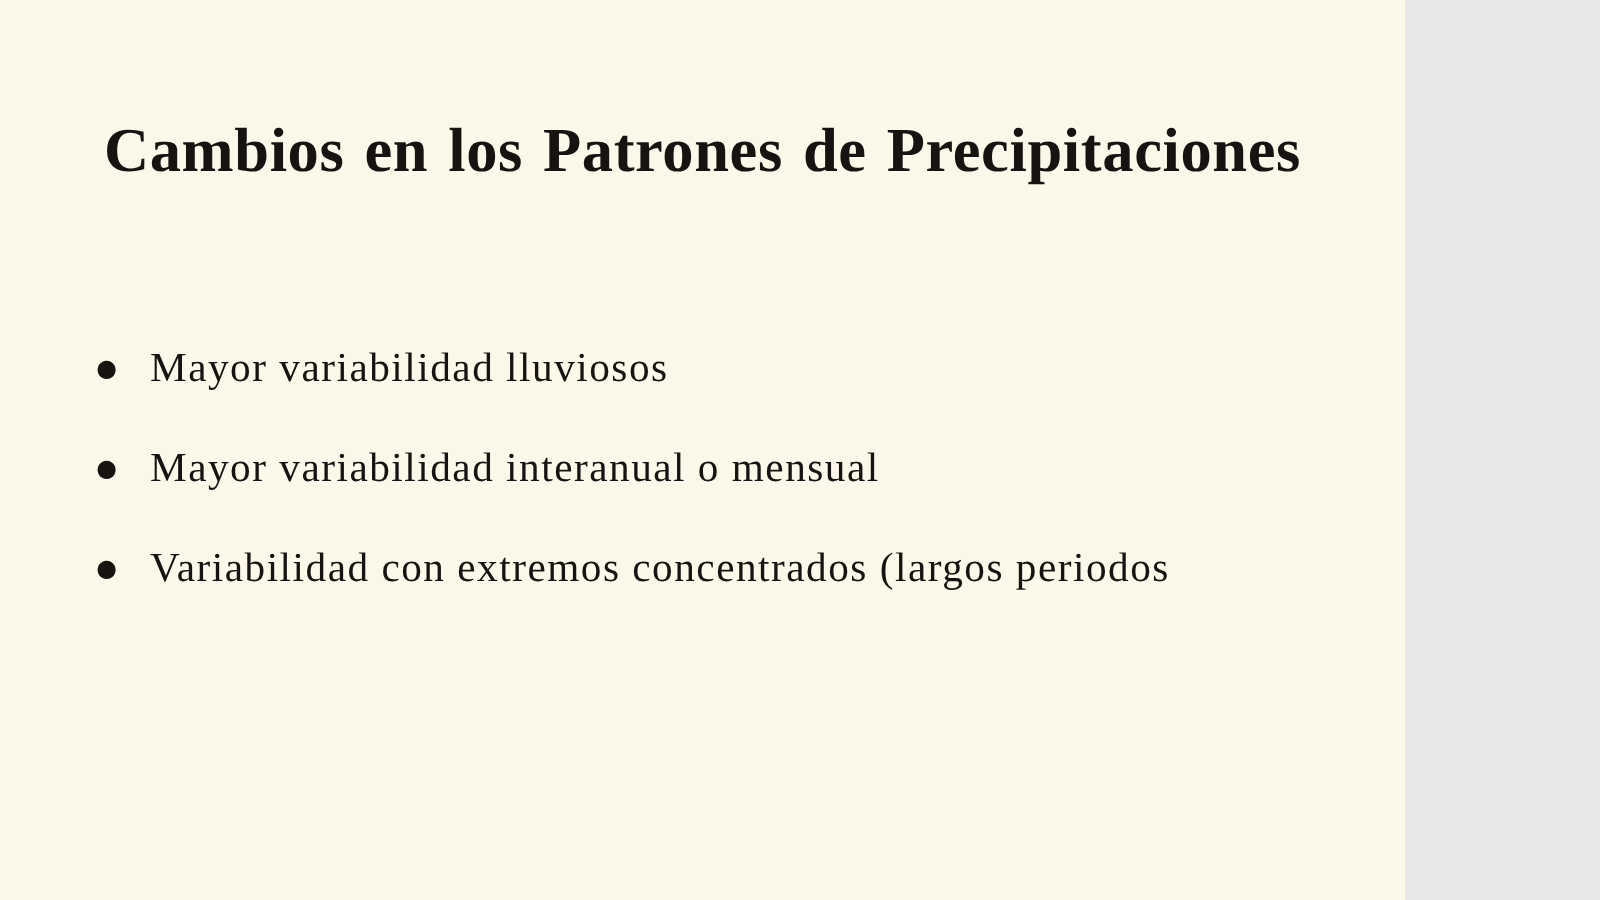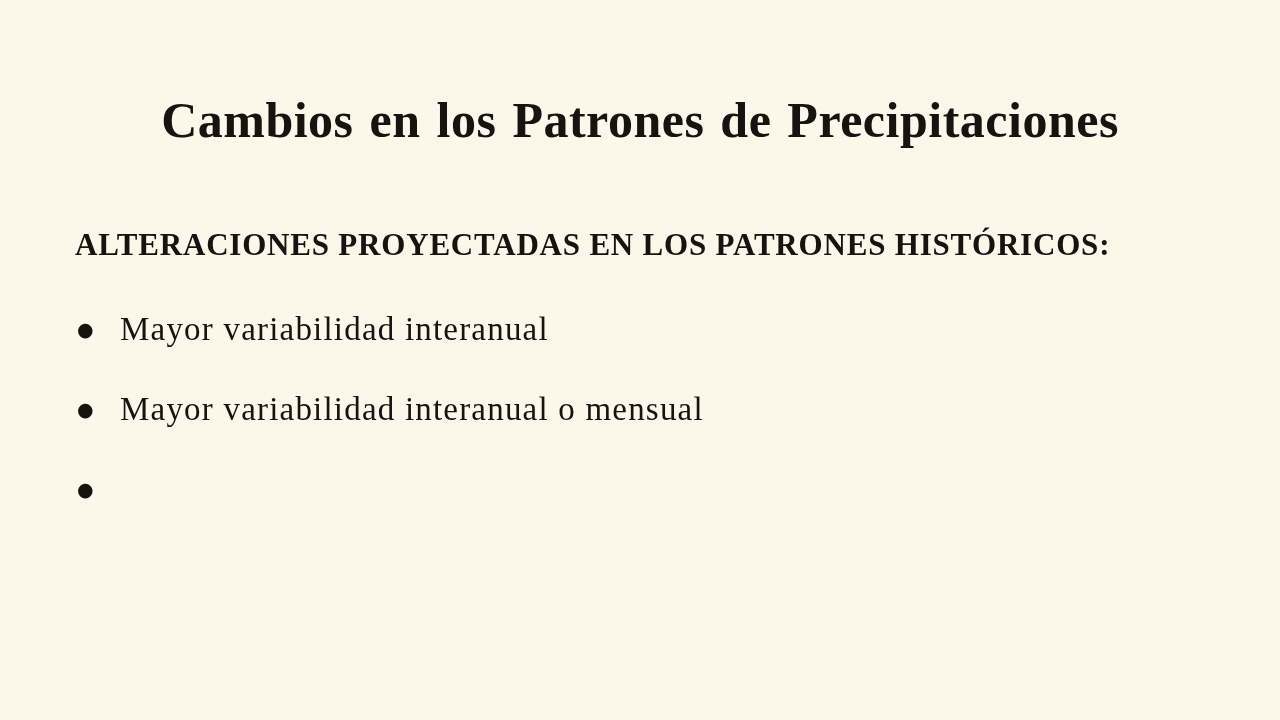--- a/index.html
+++ b/index.html
@@ -6,21 +6,21 @@
     --bg: #FCF8E9;
     --ink: #171310;
   }
   html, body {
     margin: 0;
     padding: 0;
     background: #e8e8e8;
   }
   .slide {
     position: relative;
-    width: 1280px;
+    width: 1124px;
     height: 720px;
     background: var(--bg);
     color: var(--ink);
     font-family: "Liberation Serif", "DejaVu Serif", serif;
     overflow: hidden;
   }
   .slide-title {
     position: absolute;
     top: 58px;
     left: 0;
@@ -75,33 +75,33 @@
 </style>
 </head>
 <body>
 
 <div class="slide">
 
   <h1 class="slide-title">Cambios en los Patrones de Precipitaciones</h1>
 
   <div class="content">
 
-    <h2 class="section-heading">ALTERACIONES PROYECTADAS EN LOS PATRONES HISTÓRICOS:</h2>
 
     <ul class="bullet-list">
 
       <li class="bullet-item">
         <span class="bullet-dot">●</span>
-        <span class="bullet-line">Mayor variabilidad interanual</span>
+        <span class="bullet-line">Mayor variabilidad lluviosos</span>
       </li>
 
       <li class="bullet-item">
         <span class="bullet-dot">●</span>
         <span class="bullet-line">Mayor variabilidad interanual o mensual</span>
       </li>
 
       <li class="bullet-item">
         <span class="bullet-dot">●</span>
+        <span class="bullet-line">Variabilidad con extremos concentrados (largos periodos</span>
       </li>
 
     </ul>
   </div>
 </div>
 
 </body></html>

